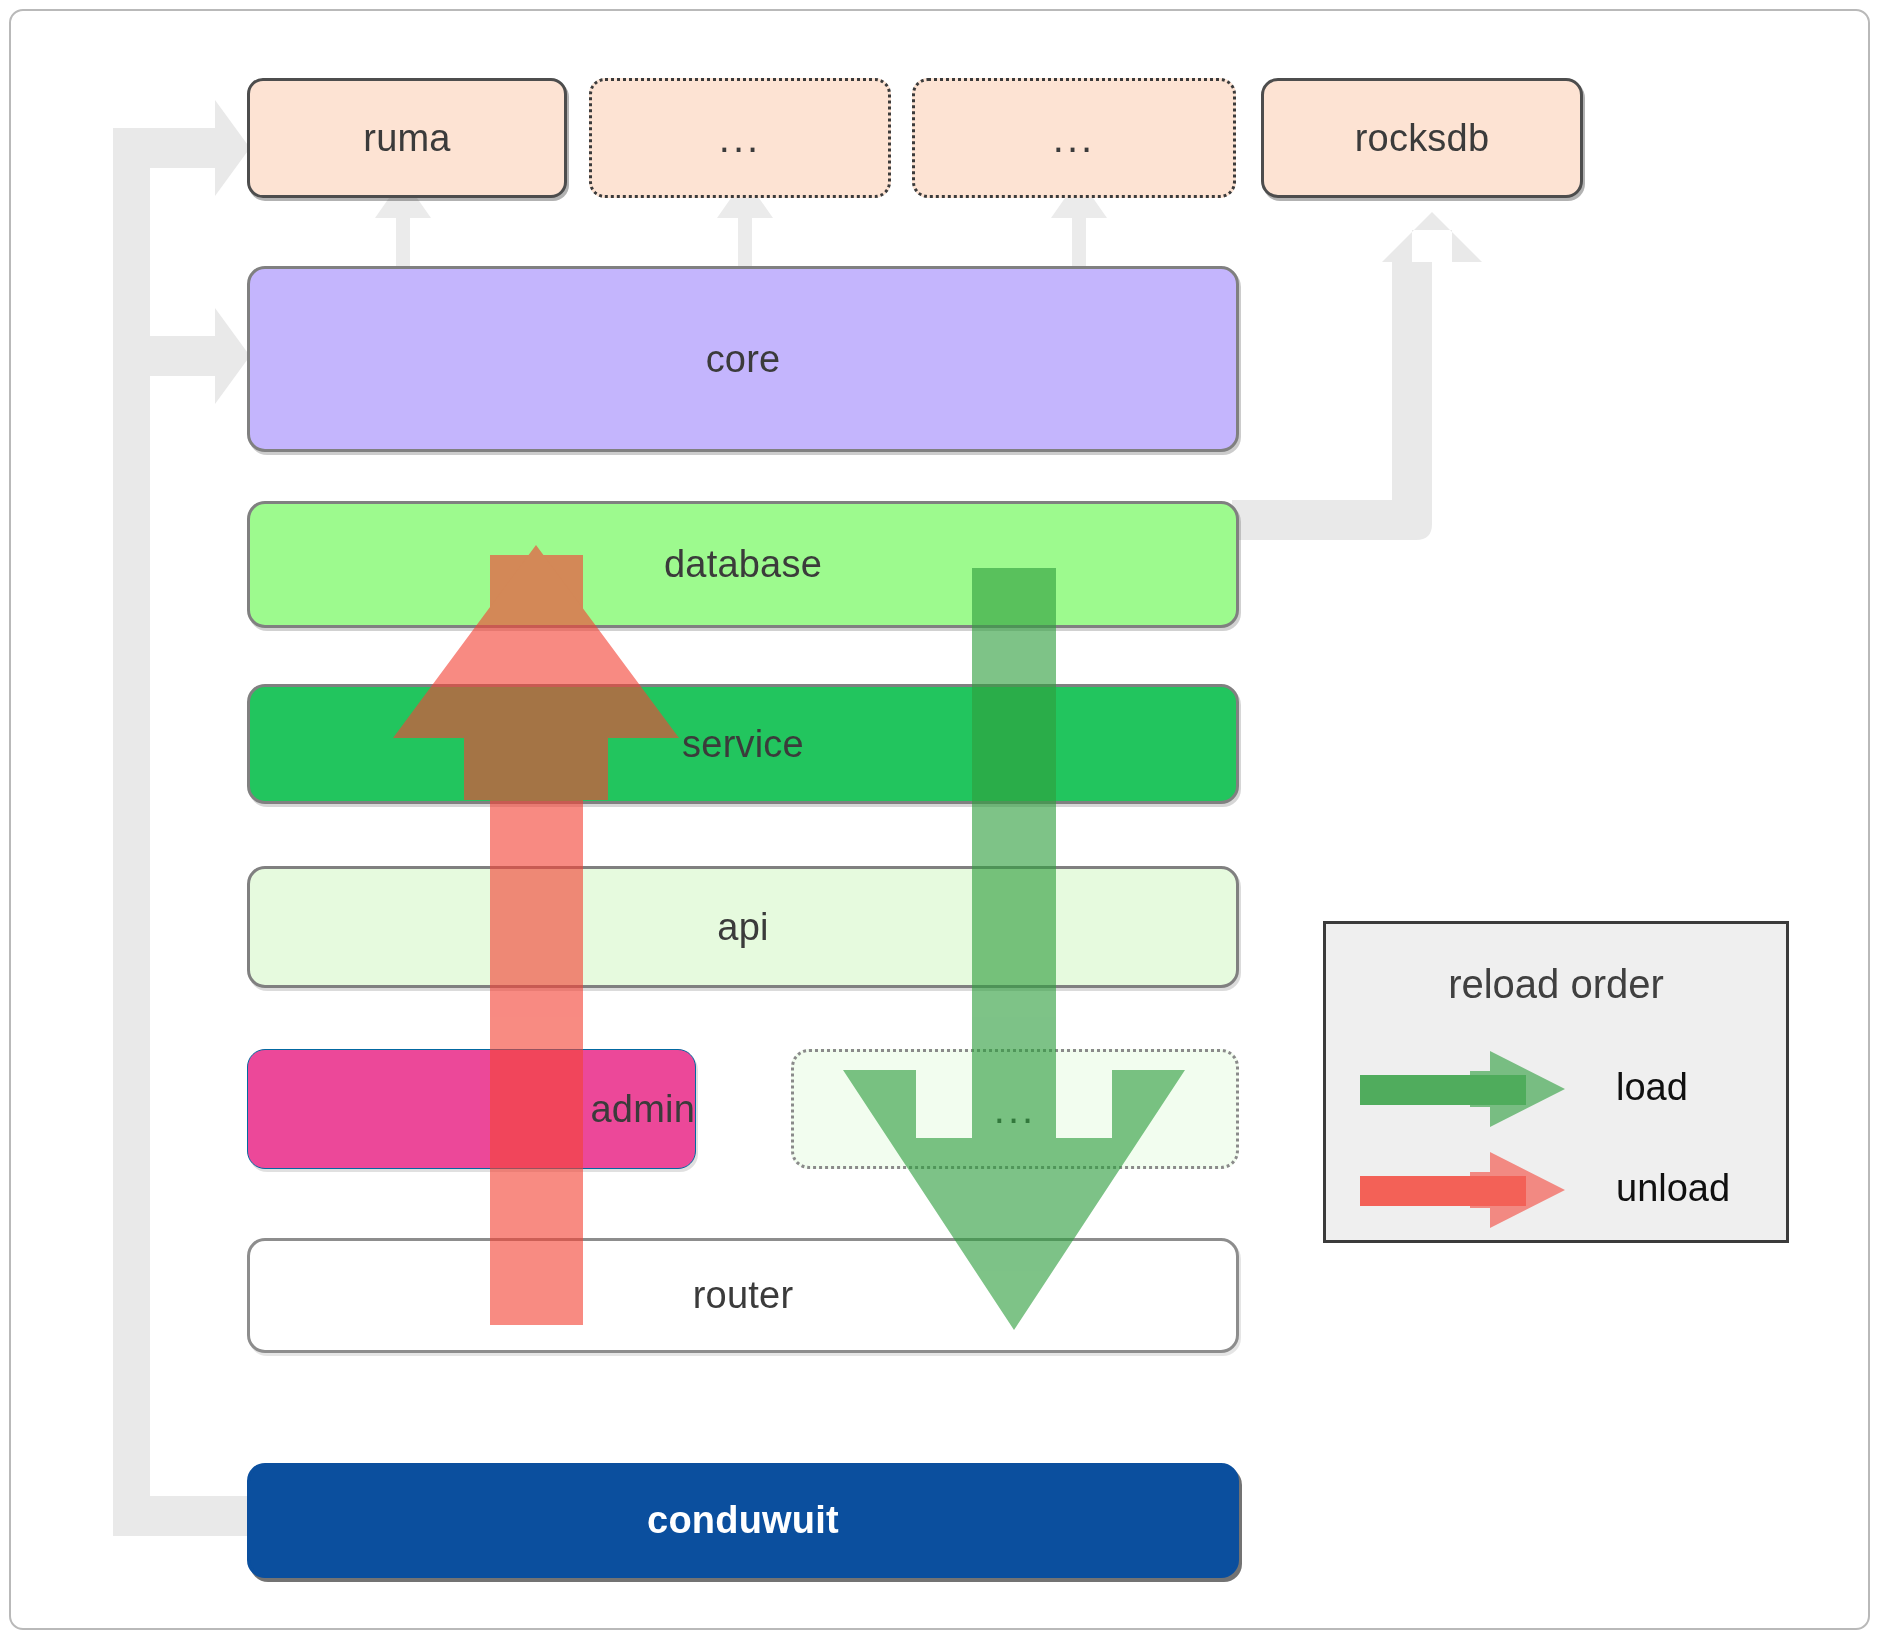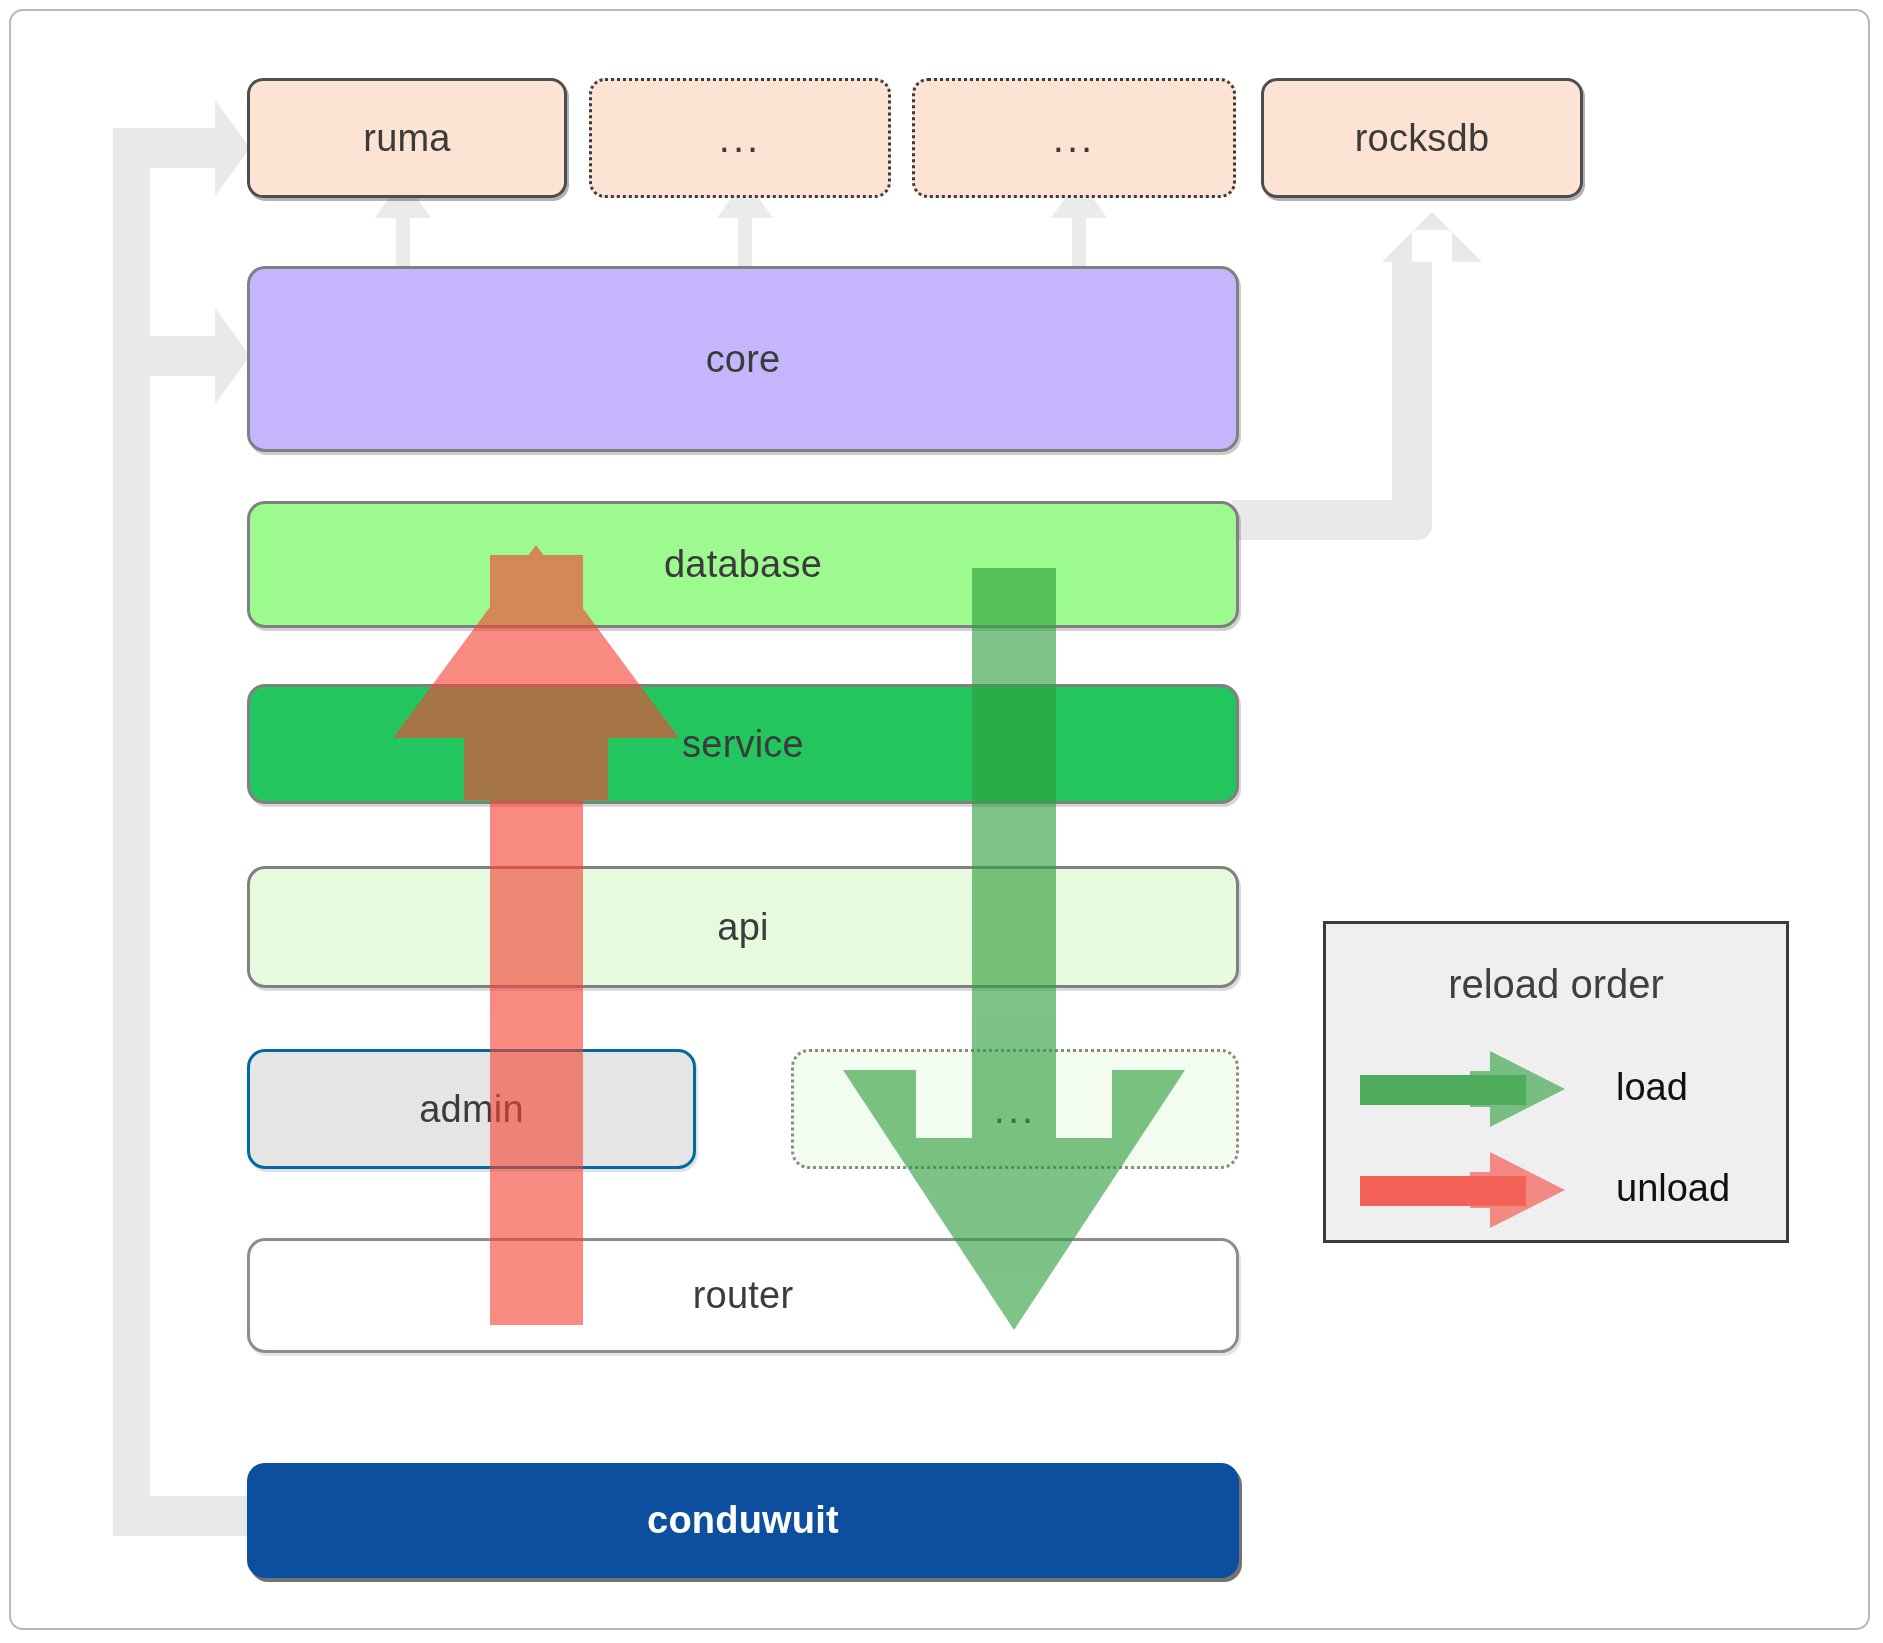--- a/index.html
+++ b/index.html
@@ -69,24 +69,25 @@
     border-radius: 18px;
     box-shadow: 2px 3px 0px rgba(0,0,0,0.16);
   }
   .node-api {
     background: #e6fade;
     border: 3px solid #808080;
     border-radius: 18px;
     box-shadow: 2px 3px 0px rgba(0,0,0,0.14);
   }
   .node-admin {
-    background: #e5e5e5;
-    border: 3px solid #0369a1;
+    background: #ec4899;
+    border: 1px solid #0369a1;
     border-radius: 18px;
     box-shadow: 2px 3px 0px rgba(0,0,0,0.12);
+    justify-content: flex-end;
   }
   .node-ellipsis {
     background: #f2fdef;
     border: 3px dotted #8a8a8a;
     border-radius: 18px;
   }
   .node-router {
     background: #ffffff;
     border: 3px solid #8d8d8d;
     border-radius: 18px;
@@ -164,21 +165,21 @@
 
   <div class="node node-dep" style="left:247px; top:78px; width:320px; height:120px;">
     <span>ruma</span>
   </div>
   <div class="node node-dep-dotted" style="left:589px; top:78px; width:302px; height:120px;">
     <span class="dots">...</span>
   </div>
   <div class="node node-dep-dotted" style="left:912px; top:78px; width:324px; height:120px;">
     <span class="dots">...</span>
   </div>
-  <div class="node node-dep" style="left:1261px; top:78px; width:322px; height:120px;">
+  <div class="node node-dep" style="left:1261px; top:78px; width:322px; height:120px;border-radius:17px;">
     <span>rocksdb</span>
   </div>
 
   <div class="node node-core" style="left:247px; top:266px; width:992px; height:186px;">
     <span>core</span>
   </div>
 
   <div class="node node-db" style="left:247px; top:501px; width:992px; height:127px;">
     <span>database</span>
   </div>

